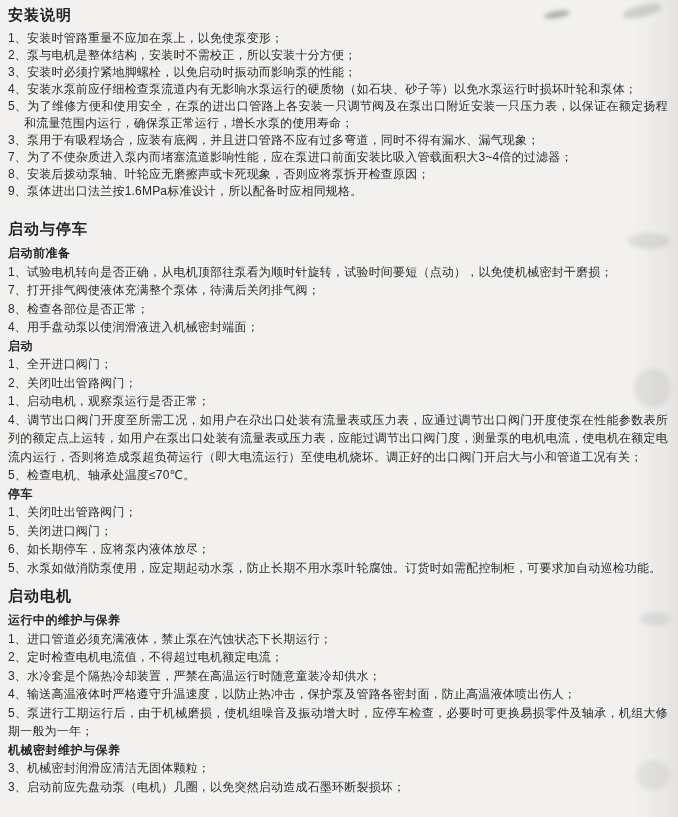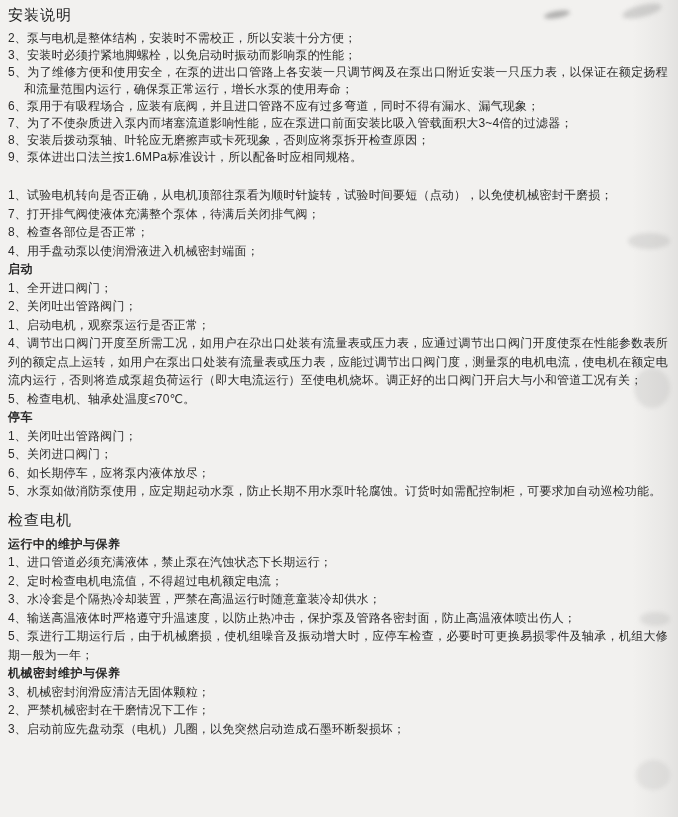--- a/index.html
+++ b/index.html
@@ -11,21 +11,21 @@
     overflow:hidden;
     position:relative;
   }
   .page{
     position:relative;
     padding:6px 10px 0 8px;
     width:660px;
   }
   .h1{
     font-size:15px;
-    font-weight:normal;
+    font-weight:bold;
     line-height:18px;
     margin:0 0 6px 0;
     letter-spacing:1px;
     color:#222;
   }
   .sub{
     font-size:12px;
     font-weight:bold;
     line-height:18.5px;
     margin:0;
@@ -62,63 +62,66 @@
   .sm5{top:612px;left:640px;width:30px;height:14px;background:rgba(110,110,110,0.14);}
   .sm6{top:760px;left:636px;width:34px;height:30px;background:rgba(110,110,110,0.10);}
 </style>
 </head>
 <body>
 
 <div class="page">
 
   <section class="sec sec1">
     <h1 class="h1">安装说明</h1>
+    <p class="ln">1、安装时管路重量不应加在泵上，以免使泵变形；</p>
     <p class="ln">2、泵与电机是整体结构，安装时不需校正，所以安装十分方便；</p>
     <p class="ln">3、安装时必须拧紧地脚螺栓，以免启动时振动而影响泵的性能；</p>
+    <p class="ln">4、安装水泵前应仔细检查泵流道内有无影响水泵运行的硬质物（如石块、砂子等）以免水泵运行时损坏叶轮和泵体；</p>
     <p class="ln hang">5、为了维修方便和使用安全，在泵的进出口管路上各安装一只调节阀及在泵出口附近安装一只压力表，以保证在额定扬程和流量范围内运行，确保泵正常运行，增长水泵的使用寿命；</p>
-    <p class="ln">6、泵用于有吸程场合，应装有底阀，并且进口管路不应有过多弯道，同时不得有漏水、漏气现象；</p>
+    <p class="ln">3、泵用于有吸程场合，应装有底阀，并且进口管路不应有过多弯道，同时不得有漏水、漏气现象；</p>
     <p class="ln">7、为了不使杂质进入泵内而堵塞流道影响性能，应在泵进口前面安装比吸入管载面积大3~4倍的过滤器；</p>
     <p class="ln">8、安装后拨动泵轴、叶轮应无磨擦声或卡死现象，否则应将泵拆开检查原因；</p>
     <p class="ln">9、泵体进出口法兰按1.6MPa标准设计，所以配备时应相同规格。</p>
   </section>
 
   <section class="sec sec2">
+    <h1 class="h1">启动与停车</h1>
 
+    <h2 class="sub">启动前准备</h2>
     <p class="ln">1、试验电机转向是否正确，从电机顶部往泵看为顺时针旋转，试验时间要短（点动），以免使机械密封干磨损；</p>
     <p class="ln">7、打开排气阀使液体充满整个泵体，待满后关闭排气阀；</p>
     <p class="ln">8、检查各部位是否正常；</p>
     <p class="ln">4、用手盘动泵以使润滑液进入机械密封端面；</p>
 
     <h2 class="sub">启动</h2>
     <p class="ln">1、全开进口阀门；</p>
     <p class="ln">2、关闭吐出管路阀门；</p>
     <p class="ln">1、启动电机，观察泵运行是否正常；</p>
     <p class="ln">4、调节出口阀门开度至所需工况，如用户在尕出口处装有流量表或压力表，应通过调节出口阀门开度使泵在性能参数表所列的额定点上运转，如用户在泵出口处装有流量表或压力表，应能过调节出口阀门度，测量泵的电机电流，使电机在额定电流内运行，否则将造成泵超负荷运行（即大电流运行）至使电机烧坏。调正好的出口阀门开启大与小和管道工况有关；</p>
     <p class="ln">5、检查电机、轴承处温度≤70℃。</p>
 
     <h2 class="sub">停车</h2>
     <p class="ln">1、关闭吐出管路阀门；</p>
     <p class="ln">5、关闭进口阀门；</p>
     <p class="ln">6、如长期停车，应将泵内液体放尽；</p>
     <p class="ln">5、水泵如做消防泵使用，应定期起动水泵，防止长期不用水泵叶轮腐蚀。订货时如需配控制柜，可要求加自动巡检功能。</p>
   </section>
 
   <section class="sec sec3">
-    <h1 class="h1">检查电机</h1>
+    <h1 class="h1">启动电机</h1>
 
     <h2 class="sub">运行中的维护与保养</h2>
     <p class="ln">1、进口管道必须充满液体，禁止泵在汽蚀状态下长期运行；</p>
     <p class="ln">2、定时检查电机电流值，不得超过电机额定电流；</p>
     <p class="ln">3、水冷套是个隔热冷却装置，严禁在高温运行时随意童装冷却供水；</p>
     <p class="ln">4、输送高温液体时严格遵守升温速度，以防止热冲击，保护泵及管路各密封面，防止高温液体喷出伤人；</p>
     <p class="ln">5、泵进行工期运行后，由于机械磨损，使机组噪音及振动增大时，应停车检查，必要时可更换易损零件及轴承，机组大修期一般为一年；</p>
 
     <h2 class="sub">机械密封维护与保养</h2>
     <p class="ln">3、机械密封润滑应清洁无固体颗粒；</p>
-    <p class="ln">2、严禁机械密封在干磨情况下工作；</p>
     <p class="ln">3、启动前应先盘动泵（电机）几圈，以免突然启动造成石墨环断裂损坏；</p>
   </section>
 
 </div>
 
 <div class="edge-shade"></div>
 <div class="smudge sm1"></div>
 <div class="smudge sm2"></div>
 <div class="smudge sm3"></div>
 <div class="smudge sm4"></div>

